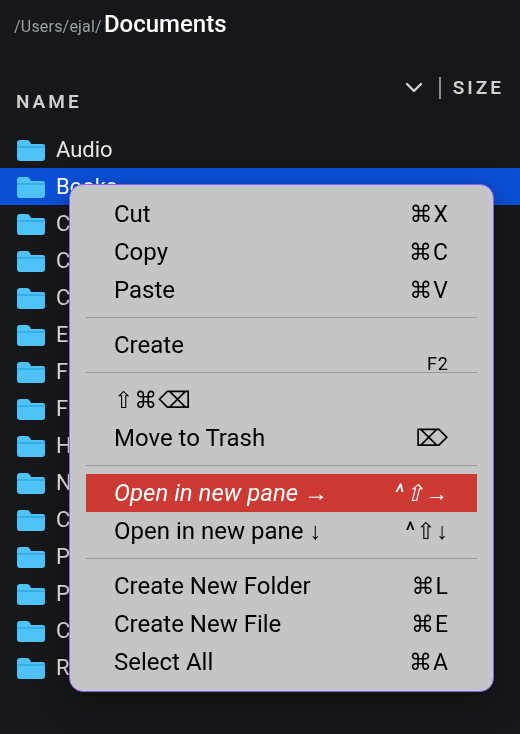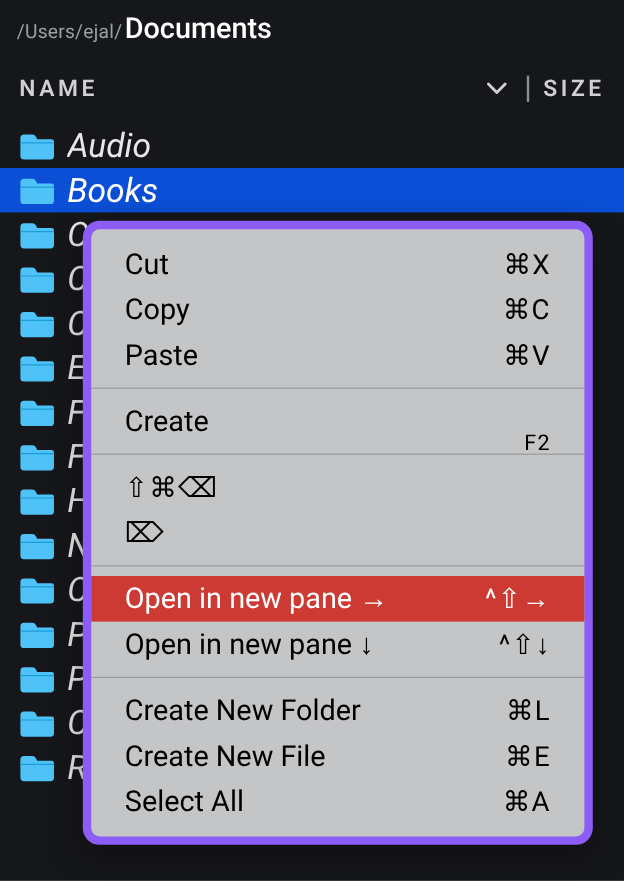--- a/index.html
+++ b/index.html
@@ -32,20 +32,21 @@
     padding: 10px 16px 12px 16px;
     color: #d0d0d0;
     font-size: 19px;
     letter-spacing: 3px;
     font-weight: 600;
   }
   .col-header .name-col {
     flex: 1;
     display: flex;
     align-items: center;
+    margin-top: 28px;
   }
   .col-header .chev {
     margin-right: 12px;
     display: inline-flex;
   }
   .col-header .divider {
     width: 2px;
     height: 22px;
     background: #8a8d92;
     margin: 0 12px 0 4px;
@@ -65,38 +66,37 @@
     background: #0a4fd6;
   }
   .folder-ic {
     width: 30px;
     height: 24px;
     margin-right: 10px;
     display: inline-flex;
     flex-shrink: 0;
   }
   .row .label {
-    font-size: 28px;
+    font-size: 22px;
     color: #e8e8e8;
     overflow: hidden;
-    font-style: italic;
   }
   .row.selected .label { color: #ffffff; }
 
   
   .context-menu {
     position: absolute;
     left: 69px;
     top: 184px;
     width: 425px;
     background: #c4c5c7;
-    border: 7px solid #8b5cf6;
+    border: 1px solid #8b5cf6;
     border-radius: 14px;
     box-shadow: 0 10px 30px rgba(0,0,0,.35);
-    padding: 10px 0;
+    padding: 10px 16px;
     color: #000;
   }
   .menu-item {
     display: flex;
     align-items: center;
     justify-content: space-between;
     padding: 0 28px;
     height: 38px;
     font-size: 24px;
   }
@@ -110,20 +110,21 @@
     color: #000;
     display: flex;
     align-items: center;
     gap: 2px;
     letter-spacing: 1px;
   }
   .shortcut.small { font-size: 18px; margin-top: 36px; }
   .menu-item.highlight {
     background: #cc3a33;
     color: #ffffff;
+    font-style: italic;
   }
   .menu-item.highlight .shortcut { color: #ffffff; }
   .menu-sep {
     height: 1px;
     background: #9a9b9d;
     margin: 8px 0;
   }
   svg { display: block; }
 </style>
 </head>
@@ -301,20 +302,21 @@
     <div class="menu-sep"></div>
     <div class="menu-item">
       <span class="lbl">Create</span>
       <span class="shortcut small">F2</span>
     </div>
     <div class="menu-sep"></div>
     <div class="menu-item">
       <span class="shortcut">⇧⌘⌫</span>
     </div>
     <div class="menu-item">
+      <span class="lbl">Move to Trash</span>
       <span class="shortcut">⌦</span>
     </div>
     <div class="menu-sep"></div>
     <div class="menu-item highlight">
       <span class="lbl">Open in new pane →</span>
       <span class="shortcut">^⇧→</span>
     </div>
     <div class="menu-item">
       <span class="lbl">Open in new pane ↓</span>
       <span class="shortcut">^⇧↓</span>

